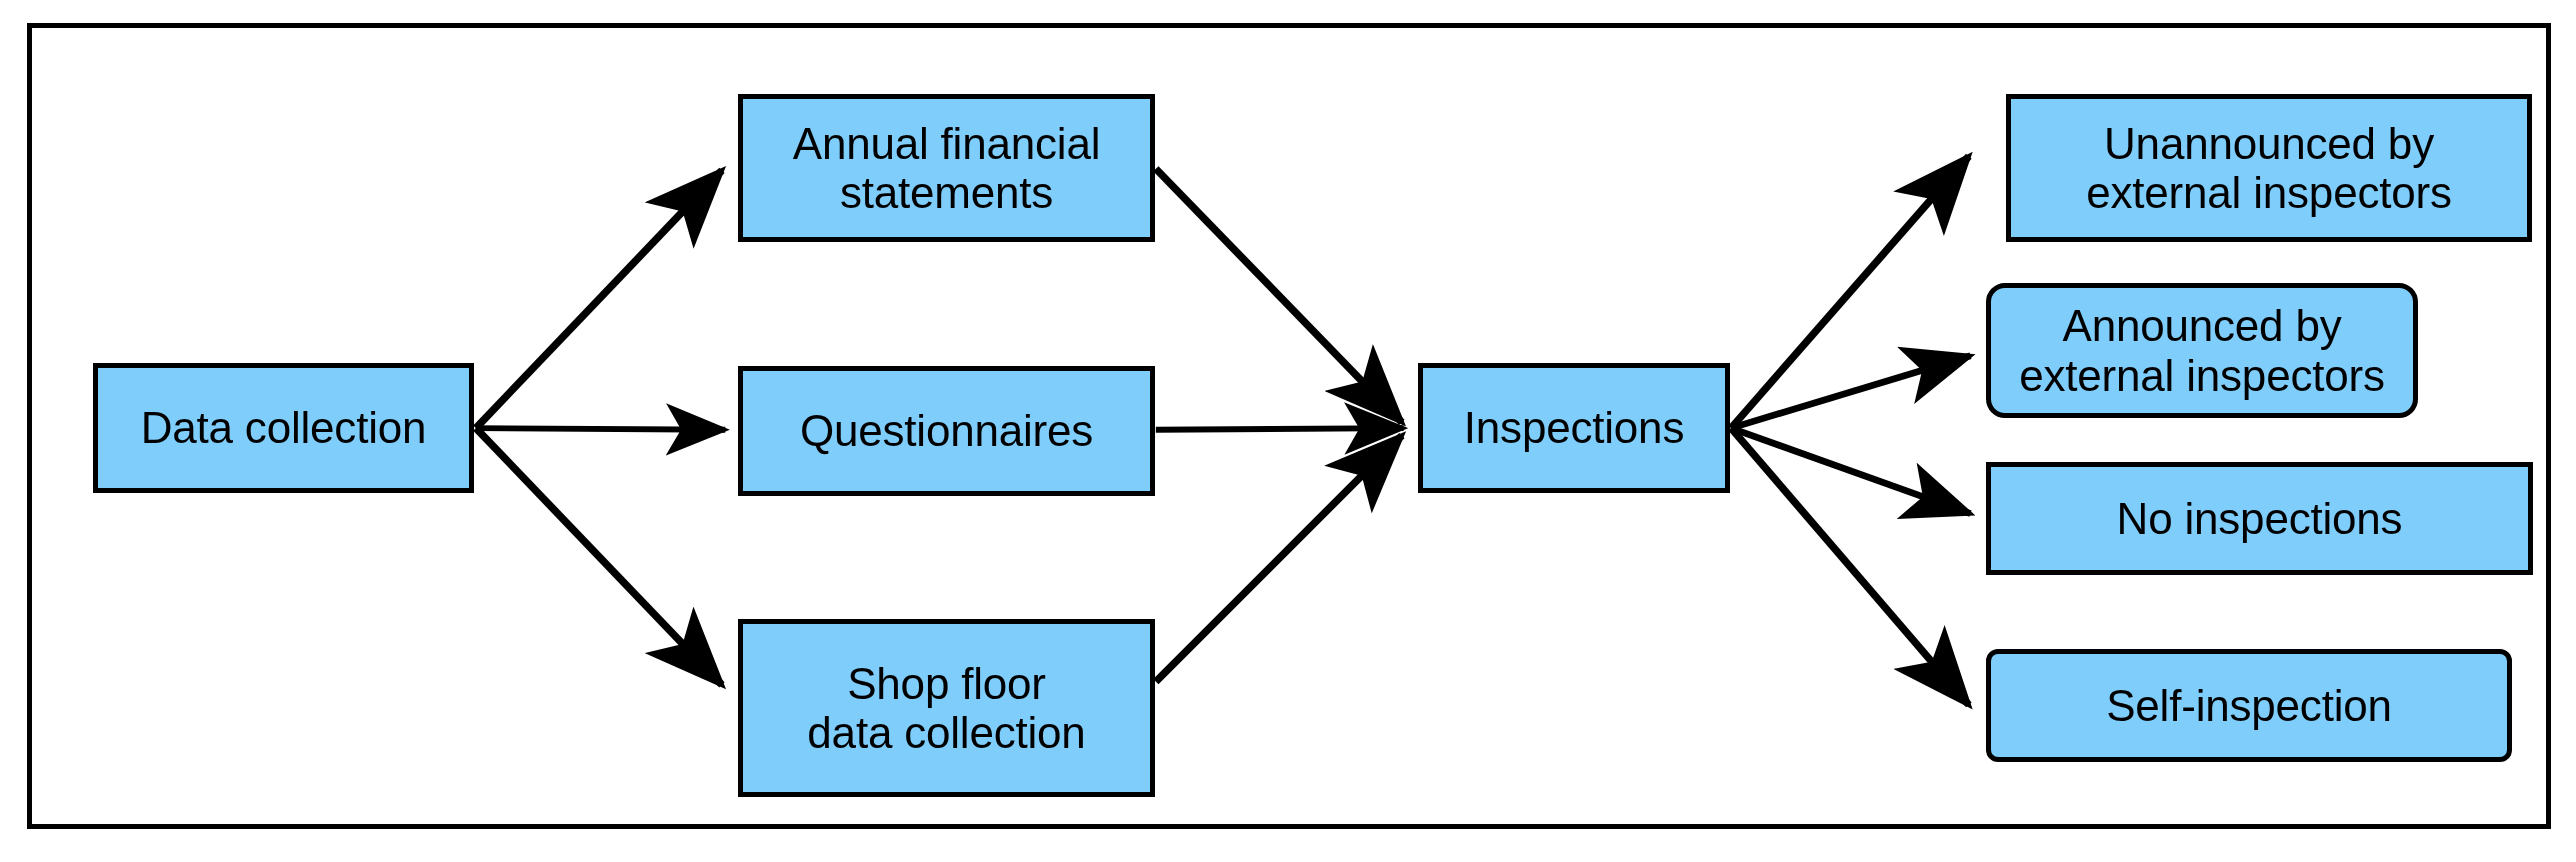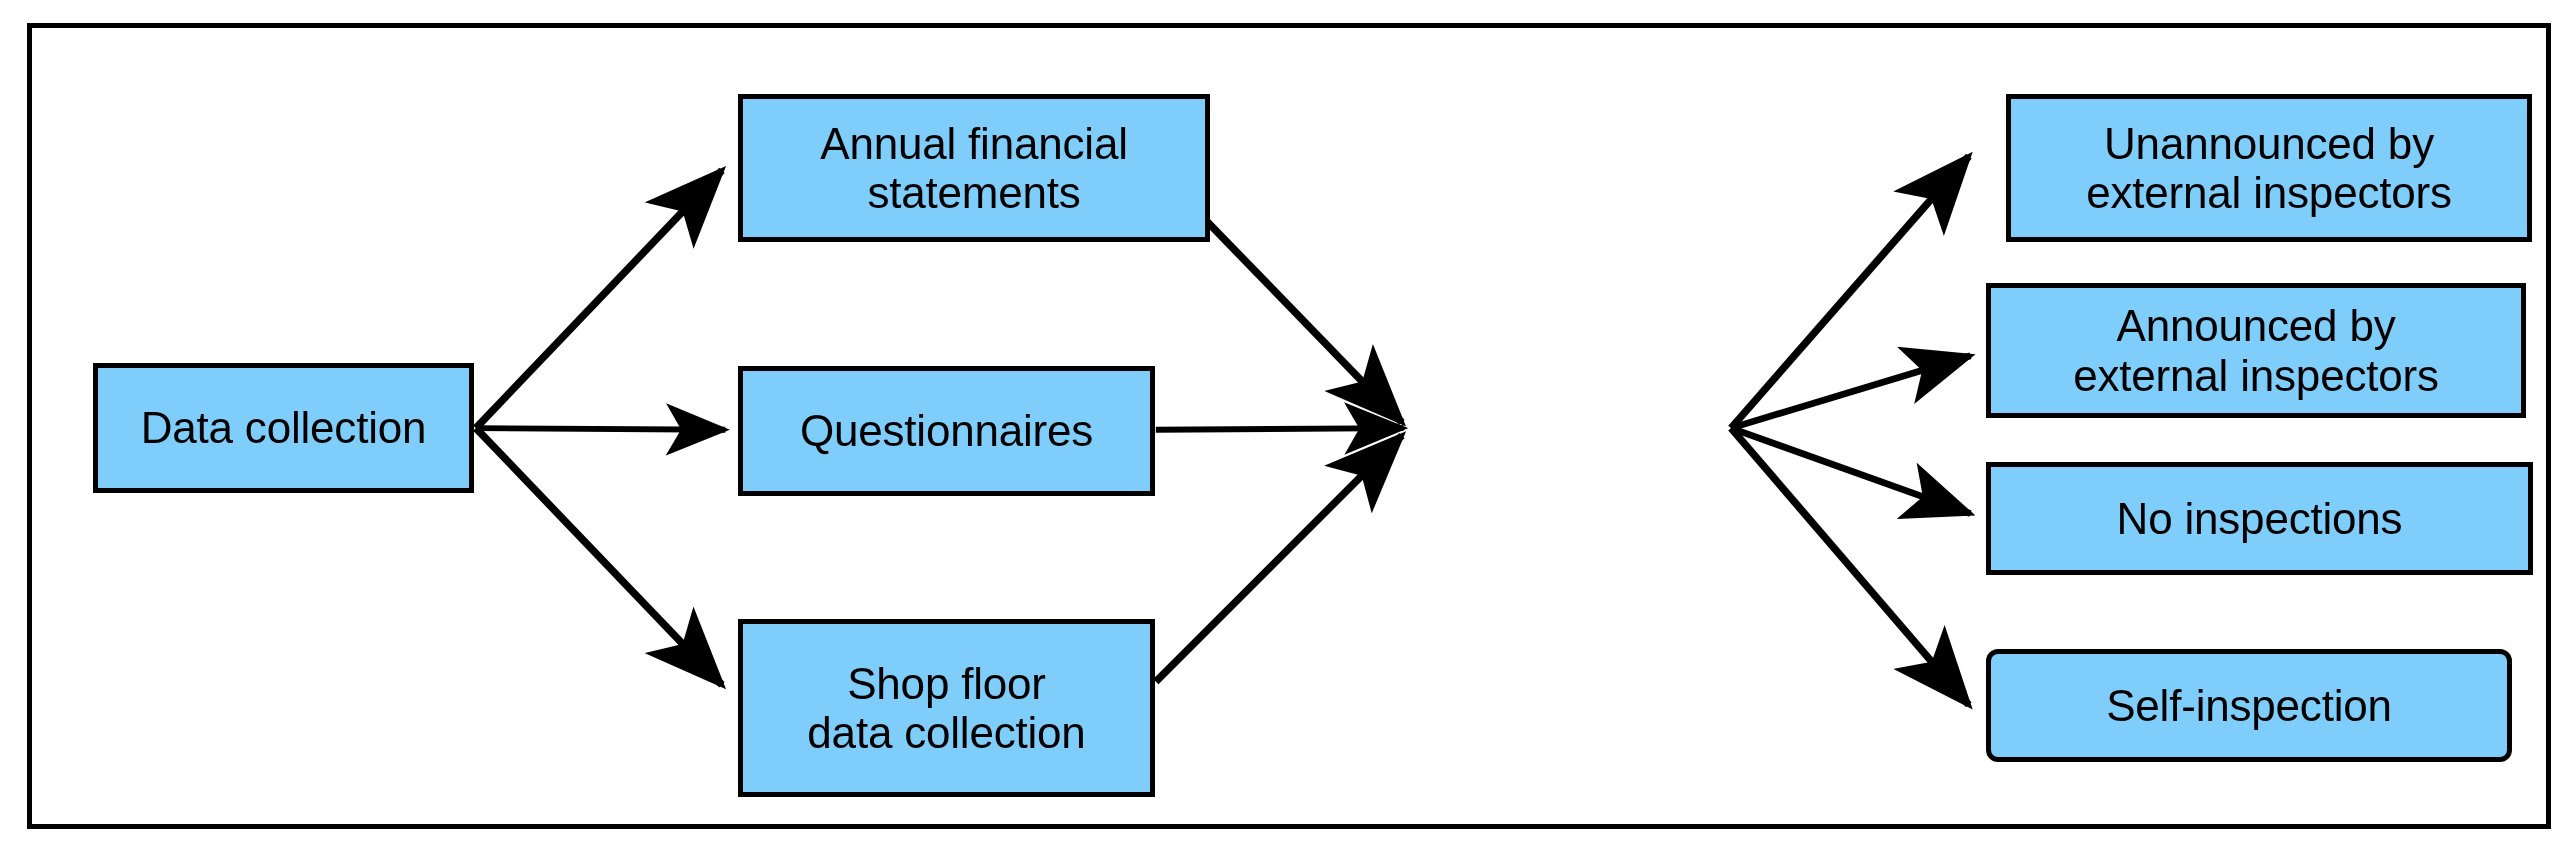--- a/index.html
+++ b/index.html
@@ -92,33 +92,34 @@
     <g>
       <line x1="2082" y1="515" x2="2370" y2="618" stroke="#000000" stroke-width="8" marker-end="url(#ah)"></line>
     </g>
     <g>
       <line x1="2082" y1="515" x2="2368" y2="848" stroke="#000000" stroke-width="9" marker-end="url(#ah)"></line>
     </g>
   </svg>
 
   <div class="node" style="left:93px; top:363px; width:381px; height:130px;">Data collection</div>
 
-  <div class="node" style="left:738px; top:94px; width:472px; height:148px;">Annual financial
+  <div class="node" style="left:738px; top:94px; width:417px; height:148px;">Annual financial
 statements</div>
 
   <div class="node" style="left:738px; top:366px; width:417px; height:130px;">Questionnaires</div>
 
   <div class="node" style="left:738px; top:619px; width:417px; height:178px;">Shop floor
 data collection</div>
 
+  <div class="node" style="left:1418px; top:363px; width:312px; height:130px;">Inspections</div>
 
   <div class="node" style="left:1986px; top:94px; width:526px; height:148px;margin-left:20px;">Unannounced by
 external inspectors</div>
 
-  <div class="node" style="left:1986px; top:283px; width:540px; height:135px;">Announced by
+  <div class="node" style="left:1986px; top:283px; width:432px; height:135px;border-radius:19px;">Announced by
 external inspectors</div>
 
   <div class="node" style="left:1986px; top:462px; width:547px; height:113px;">No inspections</div>
 
   <div class="node" style="left:1986px; top:649px; width:526px; height:113px;border-radius:12px;">Self-inspection</div>
 
 </div>
 
 
 </body></html>

